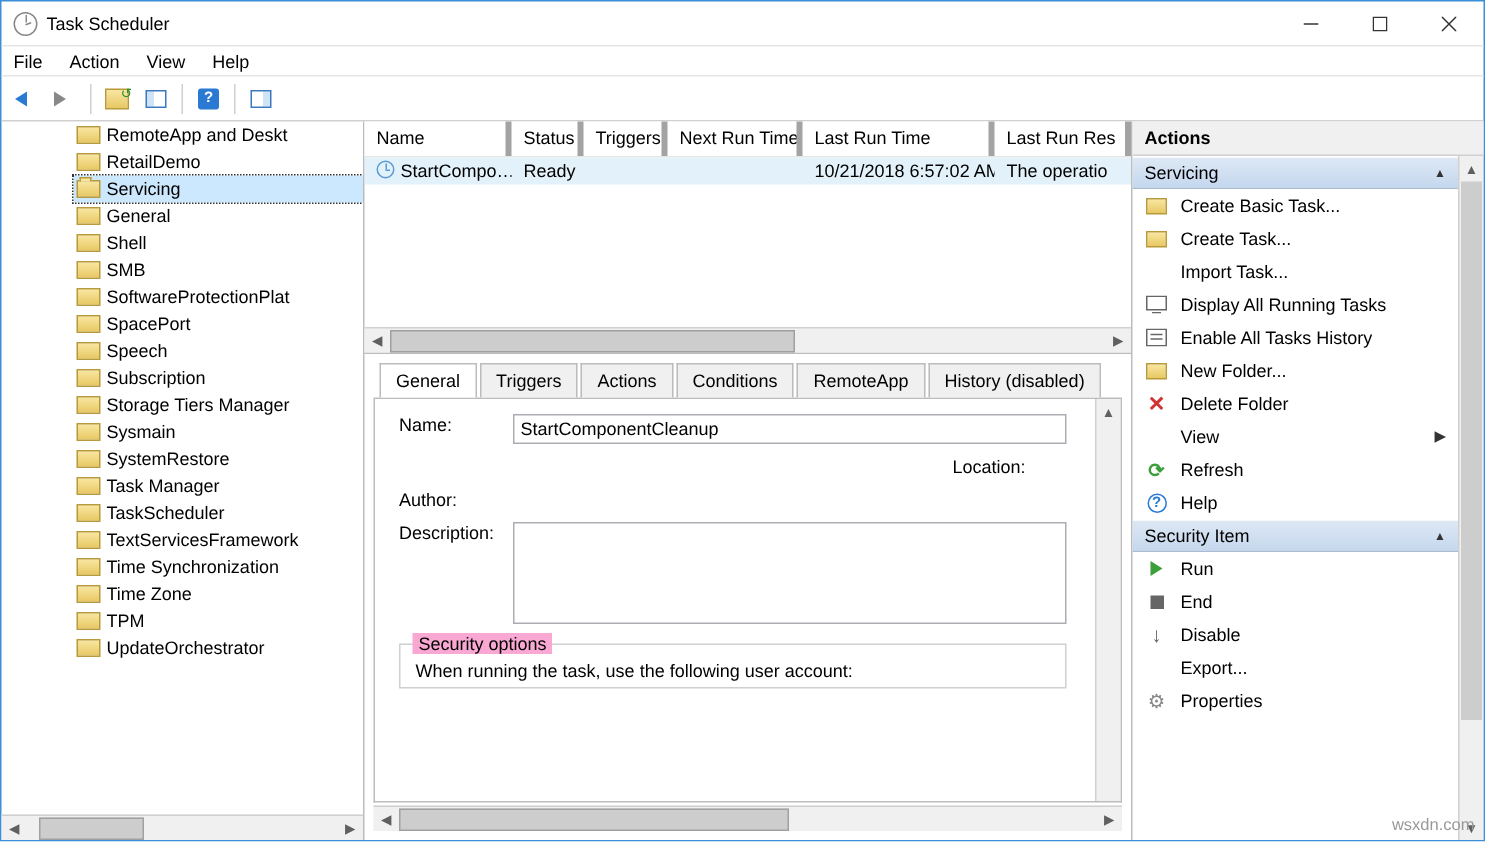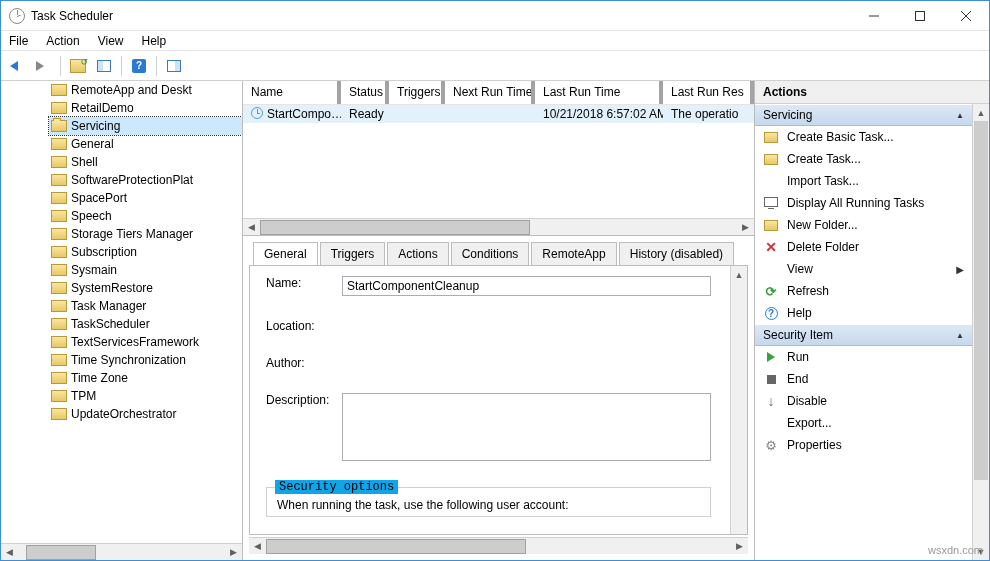--- a/index.html
+++ b/index.html
@@ -45,27 +45,27 @@
 .task-row { display: flex; height: 18px; align-items: center; background: #e3f1fb; }
 .td { padding: 1px 8px; white-space: nowrap; overflow: hidden; }
 .clock-ic { width: 12px; height: 12px; border: 1px solid #5a9ad4; border-radius: 50%; margin-right: 4px; position: relative; flex-shrink: 0; }
 .clock-ic::before { content: ""; position: absolute; left: 5px; top: 1px; width: 0; height: 4px; border-left: 1px solid #5a9ad4; }
 .clock-ic::after { content: ""; position: absolute; left: 5px; top: 5px; width: 3px; height: 0; border-top: 1px solid #5a9ad4; }
 .details-pane { flex: 1; display: flex; flex-direction: column; padding: 6px; min-height: 0; }
 .tabs { display: flex; gap: 2px; border-bottom: 1px solid #bcbcbc; padding-left: 4px; }
 .tab { padding: 4px 10px; border: 1px solid #bcbcbc; border-bottom: none; background: #f0f0f0; position: relative; top: 0; }
 .tab.active { background: #fff; }
 .tab-content { flex: 1; border: 1px solid #bcbcbc; border-top: none; padding: 10px 16px; overflow: hidden; position: relative; }
-.form-row { display: flex; margin-bottom: 23px; }
+.form-row { display: flex; margin-bottom: 8px; justify-content: flex-end; }
 .form-label { width: 76px; flex-shrink: 0; }
 .form-value input { width: 100%; border: 1px solid #abadb3; padding: 2px 4px; font-size: 12px; }
 .form-value { flex: 1; }
 .form-value textarea { width: 100%; height: 68px; border: 1px solid #abadb3; padding: 2px 4px; font-size: 12px; resize: none; }
 .secfs { margin-top: 10px; border: 1px solid #d0d0d0; padding: 10px 10px 4px 10px; position: relative; }
-.secfs .legend { position: absolute; top: -8px; left: 8px; background: #0ea5e9; padding: 0 4px; font-family: Liberation Mono, monospace; }
+.secfs .legend { position: absolute; top: -8px; left: 8px; background: #f9a8d4; padding: 0 4px; }
 .vscroll-det { position: absolute; right: 0; top: 0; bottom: 0; width: 17px; background: #f0f0f0; border-left: 1px solid #d0d0d0; }
 .vscroll-det .arr { height: 17px; display: flex; align-items: center; justify-content: center; font-size: 9px; color: #606060; }
 .actions-pane { width: 234px; display: flex; flex-direction: column; }
 .actions-header { background: #f0f0f0; padding: 4px 8px; font-weight: bold; border-bottom: 1px solid #d0d0d0; }
 .actions-scroll { flex: 1; overflow: hidden; position: relative; }
 .section-head { background: linear-gradient(#dde8f4, #c5d8ee); padding: 3px 8px; border-top: 1px solid #fff; border-bottom: 1px solid #a8bdd4; display: flex; align-items: center; justify-content: space-between; }
 .section-head .tri { font-size: 8px; color: #333; }
 .action-item { display: flex; align-items: center; gap: 8px; padding: 3px 8px 3px 8px; }
 .ai { width: 16px; height: 16px; display: flex; align-items: center; justify-content: center; flex-shrink: 0; }
 .folder-sm { width: 14px; height: 11px; background: linear-gradient(#f8e6a0, #e8c864); border: 1px solid #b89a3a; }
@@ -161,37 +161,41 @@
             <div class="tree-item">
               <div class="folder-ic"></div>
               <span>General</span>
             </div>
             <div class="tree-item">
               <div class="folder-ic"></div>
               <span>Shell</span>
             </div>
             <div class="tree-item">
               <div class="folder-ic"></div>
+              <span>SMB</span>
+            </div>
+            <div class="tree-item">
+              <div class="folder-ic"></div>
               <span>SoftwareProtectionPlat</span>
             </div>
             <div class="tree-item">
               <div class="folder-ic"></div>
               <span>SpacePort</span>
             </div>
             <div class="tree-item">
               <div class="folder-ic"></div>
               <span>Speech</span>
             </div>
             <div class="tree-item">
               <div class="folder-ic"></div>
+              <span>Subscription</span>
+            </div>
+            <div class="tree-item">
+              <div class="folder-ic"></div>
               <span>Storage Tiers Manager</span>
-            </div>
-            <div class="tree-item">
-              <div class="folder-ic"></div>
-              <span>Subscription</span>
             </div>
             <div class="tree-item">
               <div class="folder-ic"></div>
               <span>Sysmain</span>
             </div>
             <div class="tree-item">
               <div class="folder-ic"></div>
               <span>SystemRestore</span>
             </div>
             <div class="tree-item">
@@ -337,20 +341,30 @@
                 <div class="ai">
                   <svg width="14" height="12">
                     <rect x="0.5" y="0.5" width="13" height="9" fill="none" stroke="#666"></rect>
                     <line x1="4" y1="11.5" x2="10" y2="11.5" stroke="#666"></line>
                   </svg>
                 </div>
                 <span>Display All Running Tasks</span>
               </div>
               <div class="action-item">
                 <div class="ai">
+                  <svg width="14" height="12">
+                    <rect x="0.5" y="0.5" width="13" height="11" fill="none" stroke="#666"></rect>
+                    <line x1="3" y1="4" x2="11" y2="4" stroke="#666"></line>
+                    <line x1="3" y1="7" x2="11" y2="7" stroke="#666"></line>
+                  </svg>
+                </div>
+                <span>Enable All Tasks History</span>
+              </div>
+              <div class="action-item">
+                <div class="ai">
                   <div class="folder-sm"></div>
                 </div>
                 <span>New Folder...</span>
               </div>
               <div class="action-item">
                 <div class="ai x-red">✕</div>
                 <span>Delete Folder</span>
               </div>
               <div class="action-item">
                 <div class="ai"></div>

